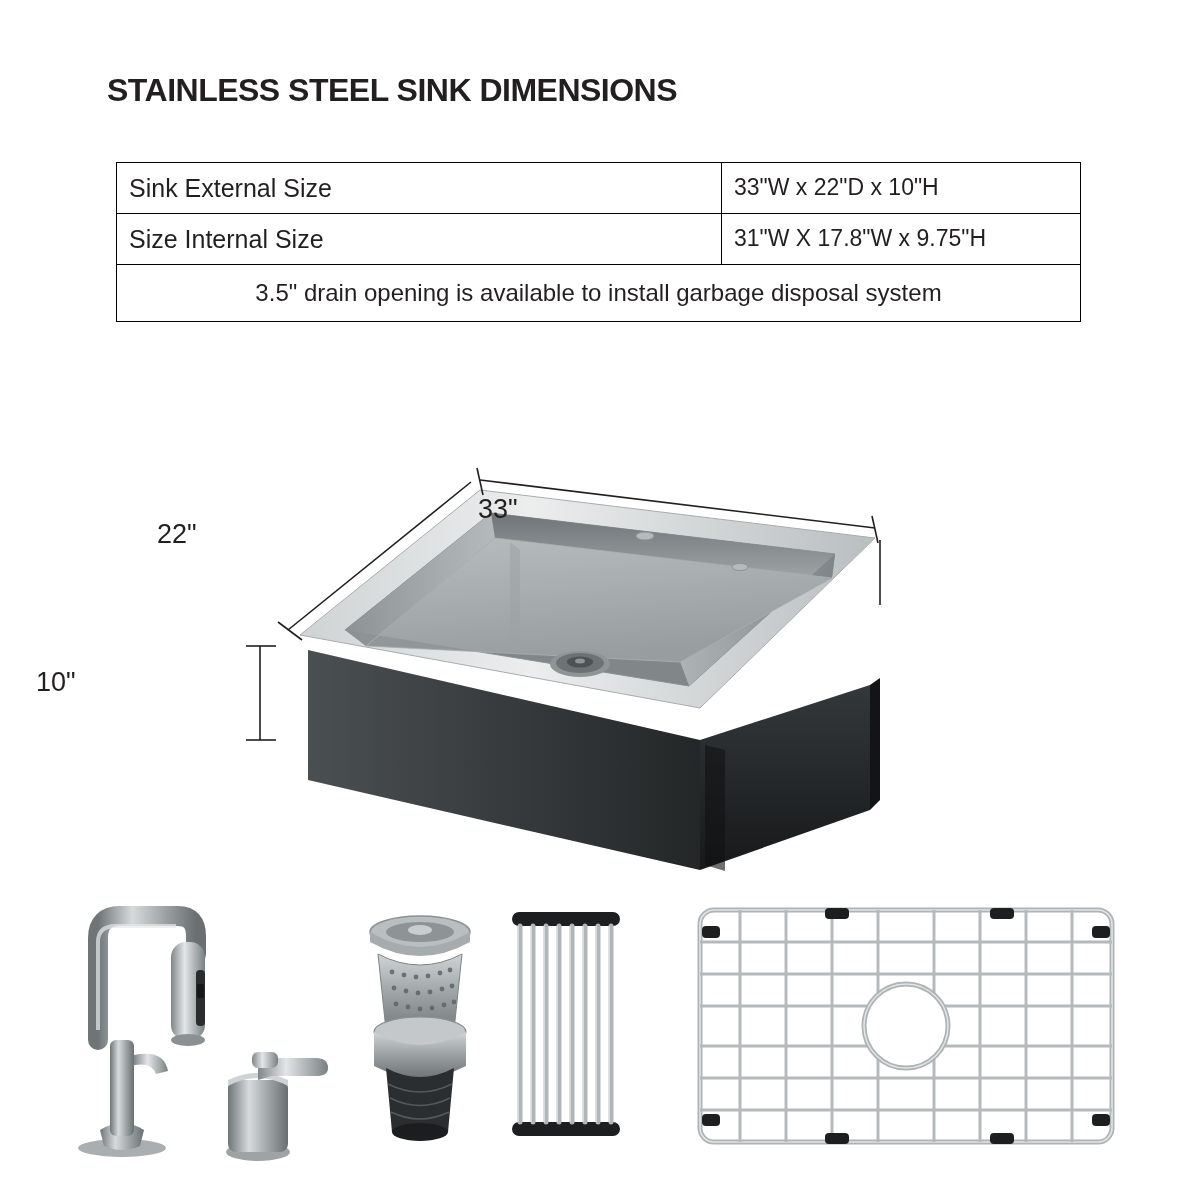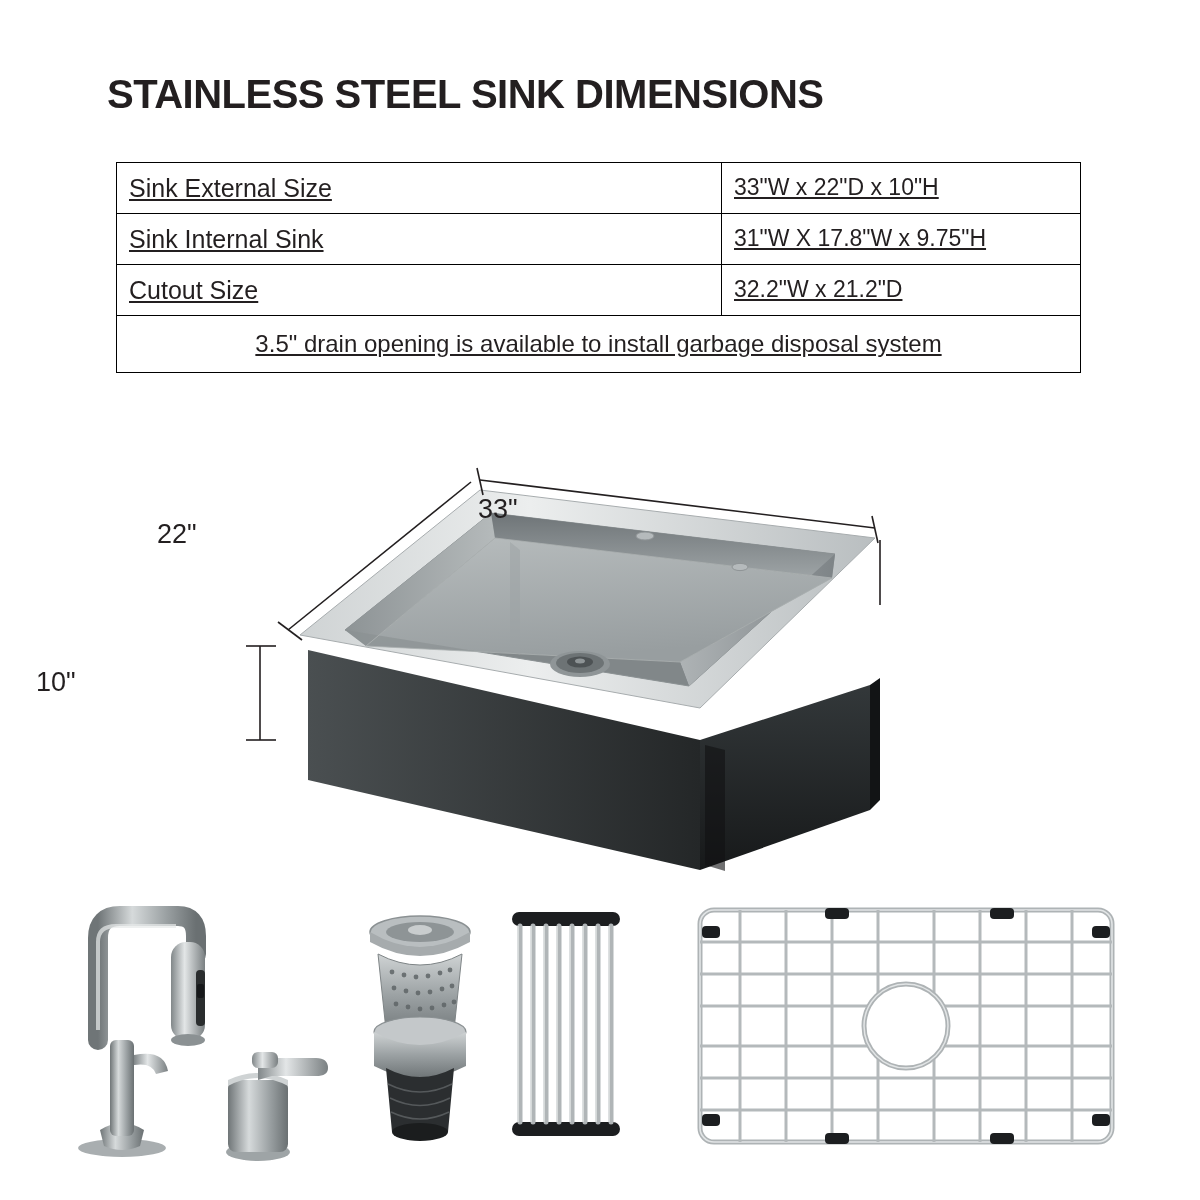--- a/index.html
+++ b/index.html
@@ -14,36 +14,35 @@
     font-family: "Liberation Sans", sans-serif;
     color: #231f20;
     overflow: hidden;
   }
 
   
   .title {
     position: absolute;
     left: 107px;
     top: 72px;
-    font-size: 40px;
+    font-size: 32px;
     font-weight: bold;
     letter-spacing: -0.5px;
     color: #231f20;
     white-space: nowrap;
   }
 
   
   .spec-table {
     position: absolute;
     left: 116px;
     top: 162px;
     width: 965px;
     border-collapse: collapse;
     table-layout: fixed;
-    text-decoration: underline;
   }
   .spec-table td {
     border: 1.5px solid #000;
     padding: 6px 12px;
     font-size: 25px;
     line-height: 1.28;
     vertical-align: middle;
     height: 38px;
   }
   .spec-table td.label { width: 580px; }
@@ -89,26 +88,22 @@
 
 <div class="title">STAINLESS STEEL SINK DIMENSIONS</div>
 
 <table class="spec-table">
   <tbody>
     <tr>
       <td class="label">Sink External Size</td>
       <td class="value">33"W x 22"D x 10"H</td>
     </tr>
     <tr>
-      <td class="label">Sink Internal Sink</td>
+      <td class="label">Size Internal Size</td>
       <td class="value">31"W X 17.8"W x 9.75"H</td>
-    </tr>
-    <tr>
-      <td class="label">Cutout Size</td>
-      <td class="value">32.2"W x 21.2"D</td>
     </tr>
     <tr>
       <td class="note" colspan="2">3.5" drain opening is available to install garbage disposal system</td>
     </tr>
   </tbody>
 </table>
 
 <div class="sink-figure">
   <svg width="760" height="450" viewBox="0 0 760 450" xmlns="http://www.w3.org/2000/svg">
     <defs>

